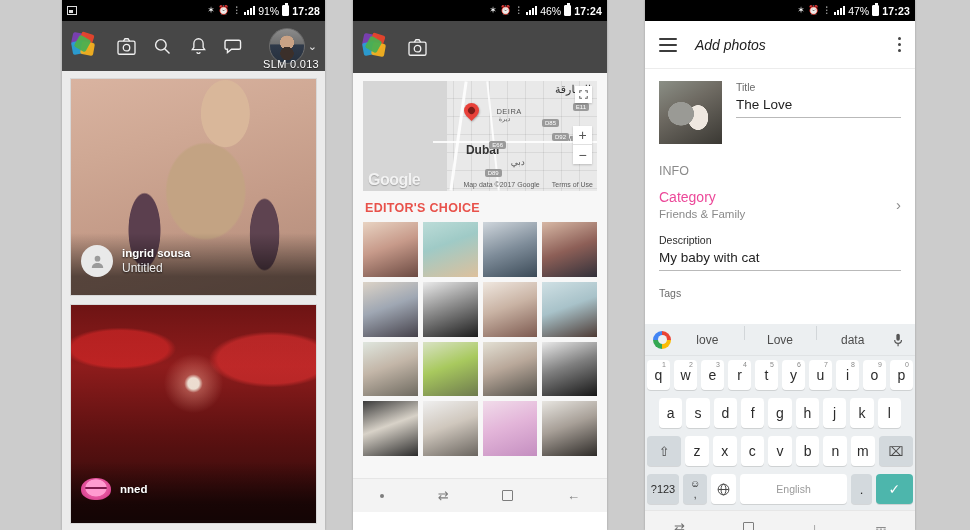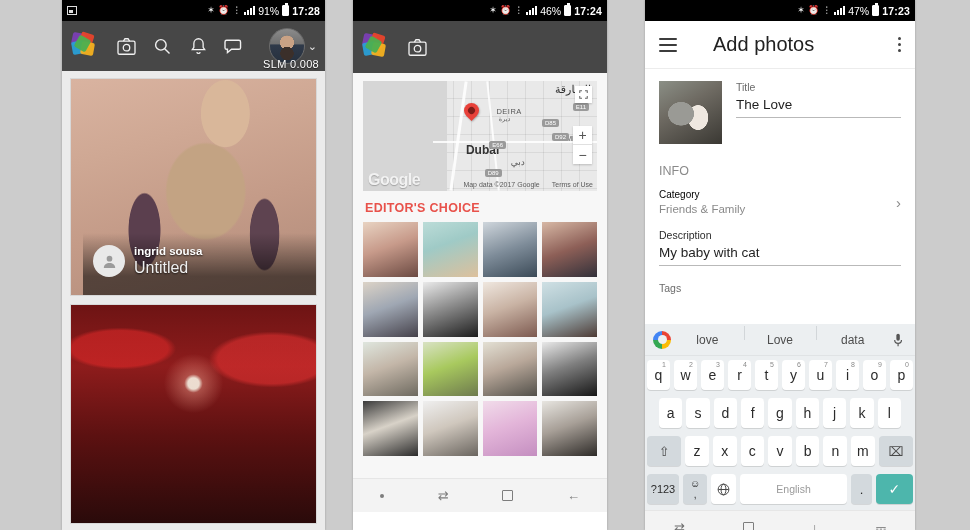--- a/index.html
+++ b/index.html
@@ -107,31 +107,31 @@
   }
   .photo-concert {
     position:absolute; inset:0;
     background:
       radial-gradient(circle at 50% 36%, rgba(255,255,240,.85) 0 3%, rgba(255,180,160,.35) 5%, transparent 16%),
       radial-gradient(ellipse 80px 30px at 20% 20%, rgba(220,40,40,.6) 0 60%, transparent 70%),
       radial-gradient(ellipse 90px 40px at 82% 25%, rgba(230,50,50,.55) 0 60%, transparent 70%),
       linear-gradient(180deg,#6e1414 0%, #8e1c1c 28%, #5c1111 60%, #2a0a0a 100%);
   }
   .card-overlay {
-    position: absolute; left: 12px; right: 0; bottom: 0; height: 62px;
+    position: absolute; left: 0; right: 0; bottom: 0; height: 62px;
     background: linear-gradient(180deg, rgba(0,0,0,0) 0%, rgba(0,0,0,.55) 70%);
     display: flex; align-items: center; padding: 0 10px 6px;
   }
   .user-av {
     width: 32px; height: 32px; border-radius: 50%; background: #e9e9e9;
     display: flex; align-items: center; justify-content: center; flex: none;
     margin-right: 9px; color: #9b9b9b;
   }
   .c-user { color: #fff; font-size: 11.5px; font-weight: 700; text-shadow: 0 1px 2px rgba(0,0,0,.8); }
-  .c-title { color: #efefef; font-size: 16px; margin-top: 2px; text-shadow: 0 1px 2px rgba(0,0,0,.8); }
+  .c-title { color: #efefef; font-size: 12px; margin-top: 2px; text-shadow: 0 1px 2px rgba(0,0,0,.8); }
   .lips {
     width: 30px; height: 22px; flex: none; margin-right: 9px;
     background: radial-gradient(ellipse at 50% 45%, #ff9bd0 0 48%, #e5559f 52%, #c8337f 100%);
     border-radius: 50% 50% 46% 46%;
     position: relative;
   }
   .lips:after{content:'';position:absolute;left:4px;top:9px;right:4px;height:2px;background:#7e1a4d;border-radius:2px;}
 
   
   .p2-appbar {
@@ -204,21 +204,21 @@
   }
   .thumb { width: 100%; aspect-ratio: 1/1; background: #cfcfcf; }
 
   
   .p3-appbar {
     height: 48px; background:#fff; display:flex; align-items:center; padding: 0 14px;
     border-bottom: 1px solid #ececec;
   }
   .hamburger { width:18px; display:flex; flex-direction:column; gap:4px; flex:none; }
   .hamburger i { height:2px; background:#3c3c3c; display:block; border-radius:1px; }
-  .p3-title { font-size: 20px; color:#212121; margin-left: 36px; flex:1; }
+  .p3-title { font-size: 14px; color:#212121; margin-left: 18px; flex:1;font-style:italic; }
   .kebab { display:flex; flex-direction:column; gap:3px; }
   .kebab i { width:3px; height:3px; border-radius:50%; background:#444; display:block; }
 
   .form { padding: 12px 14px 0; background:#fff; height: 255px; }
   .row-title { display:flex; gap: 14px; }
   .thumb-main {
     width: 63px; height: 63px; flex: none;
     background:
       radial-gradient(ellipse 22px 20px at 35% 52%, #9a9a95 0 58%, transparent 60%),
       radial-gradient(ellipse 18px 22px at 62% 58%, #efe8e0 0 55%, transparent 58%),
@@ -227,21 +227,21 @@
   .fields { flex: 1; }
   .flabel { font-size: 10.5px; color: #6b6b6b; }
   .flabel.dark { color:#2b2b2b; }
   .fvalue {
     font-size: 13.5px; color: #1f1f1f; padding: 4px 0 5px;
     border-bottom: 1px solid #b9b9b9;
   }
   .info-hdr { font-size: 12.5px; color: #8a8a8a; margin: 20px 0 0; }
   .cat-row { display:flex; align-items:center; margin-top: 11px; }
   .cat-texts { flex: 1; }
-  .cat-name { font-size: 10px; color:#000000; }
+  .cat-name { font-size: 14px; color:#ec4899; }
   .cat-sub { font-size: 11.5px; color:#8a8a8a; margin-top: 3px; }
   .chev-right { color:#8a8a8a; font-size: 15px; }
   .desc-block { margin-top: 14px; }
   .tags-block { margin-top: 16px; }
   .tags-value {
     font-size: 13px; color:#e05a52; padding: 3px 0 5px;
     border-bottom: 1px solid #e8938c;
   }
   .tags-value .u { text-decoration: underline; }
 
@@ -351,21 +351,21 @@
         <div class="p1-icon">
           <svg width="20" height="18" viewBox="0 0 24 22" fill="none" stroke="#f0f0f0" stroke-width="1.7">
             <path d="M3 4h15a2 2 0 012 2v7a2 2 0 01-2 2H9l-5 4v-4H3a2 2 0 01-2-2V6a2 2 0 012-2z"></path>
           </svg>
         </div>
       </div>
       <div class="p1-avatar-wrap">
         <div class="avatar"></div>
         <span class="chev-down">⌄</span>
       </div>
-      <div class="p1-handle">SLM  0.008</div>
+      <div class="p1-handle">SLM  0.013</div>
     </div>
 
     <div class="p1-feed">
 
       <div class="card c1">
         <div class="photo-bieber"></div>
         <div class="card-overlay">
           <div class="user-av">
             <svg width="17" height="17" viewBox="0 0 24 24" fill="#9b9b9b">
               <circle cx="12" cy="8" r="4"></circle>
@@ -374,20 +374,26 @@
           </div>
           <div>
             <div class="c-user">ingrid sousa</div>
             <div class="c-title">Untitled</div>
           </div>
         </div>
       </div>
 
       <div class="card c2">
         <div class="photo-concert"></div>
+        <div class="card-overlay">
+          <div class="lips"></div>
+          <div>
+            <div class="c-user">nned</div>
+          </div>
+        </div>
       </div>
 
     </div>
   </div>
 
   <div class="phone" id="phone2">
 
     <div class="statusbar">
       <div class="sb-left"></div>
       <div class="sb-right">

